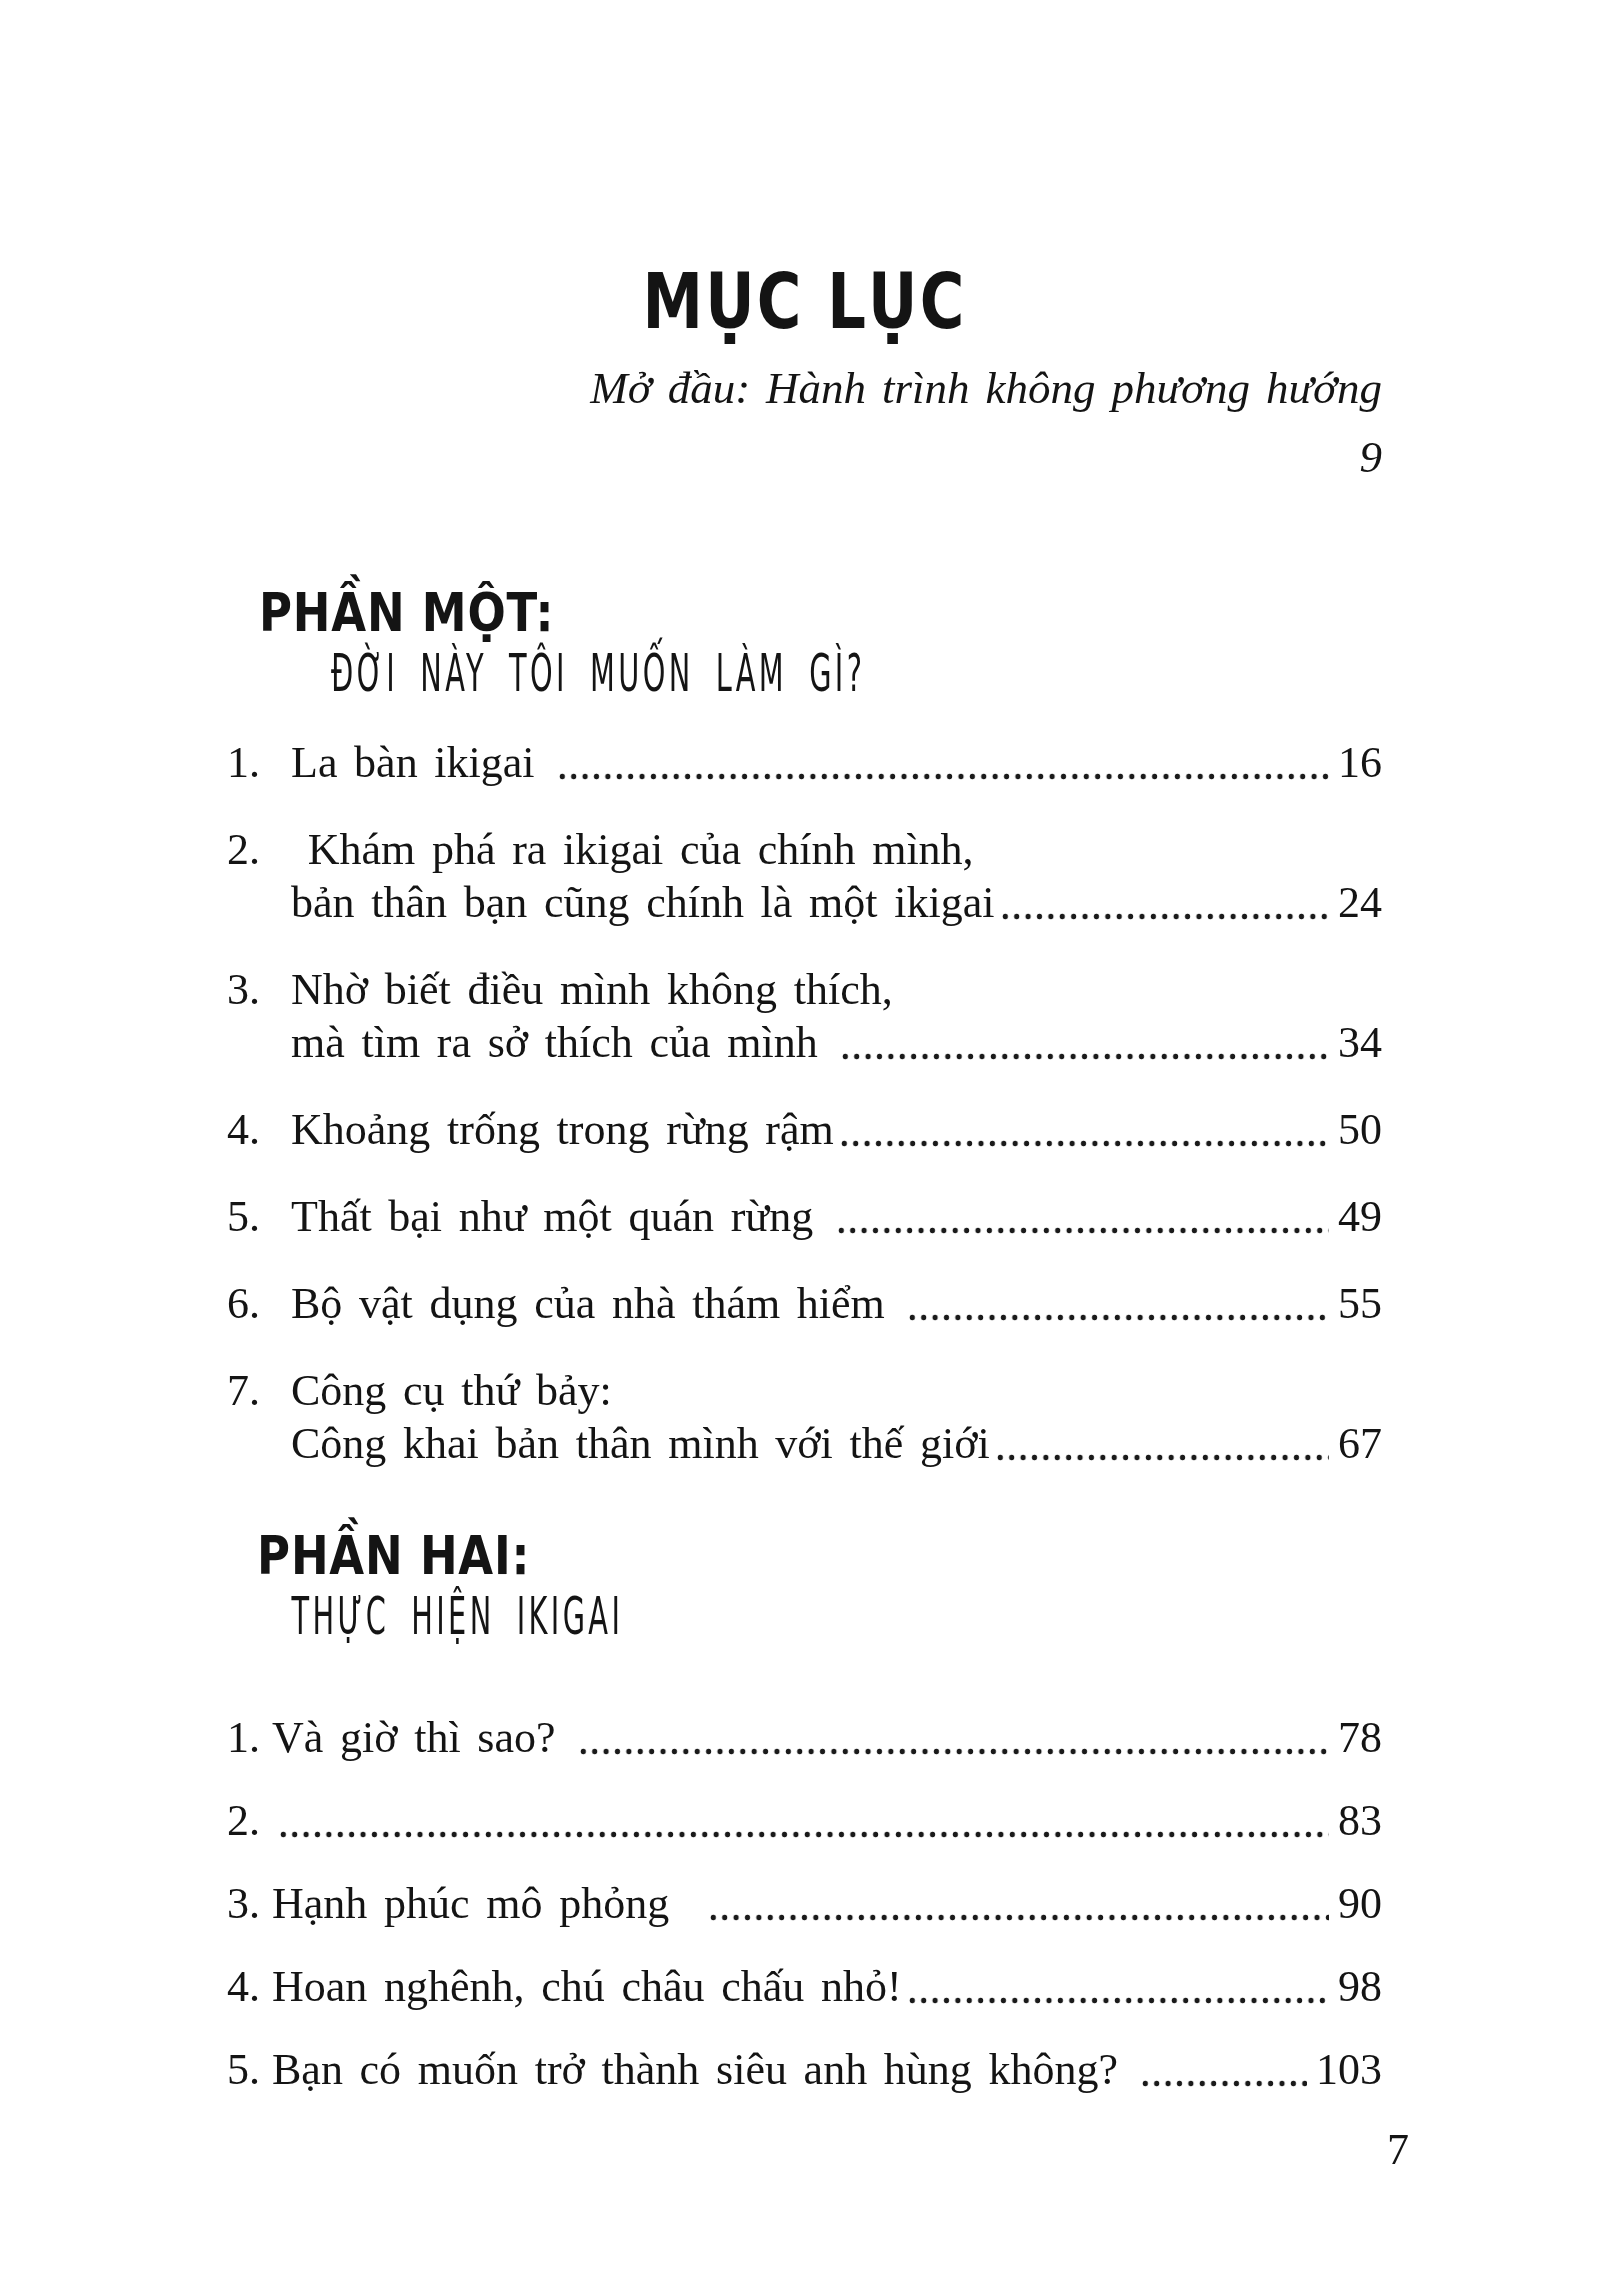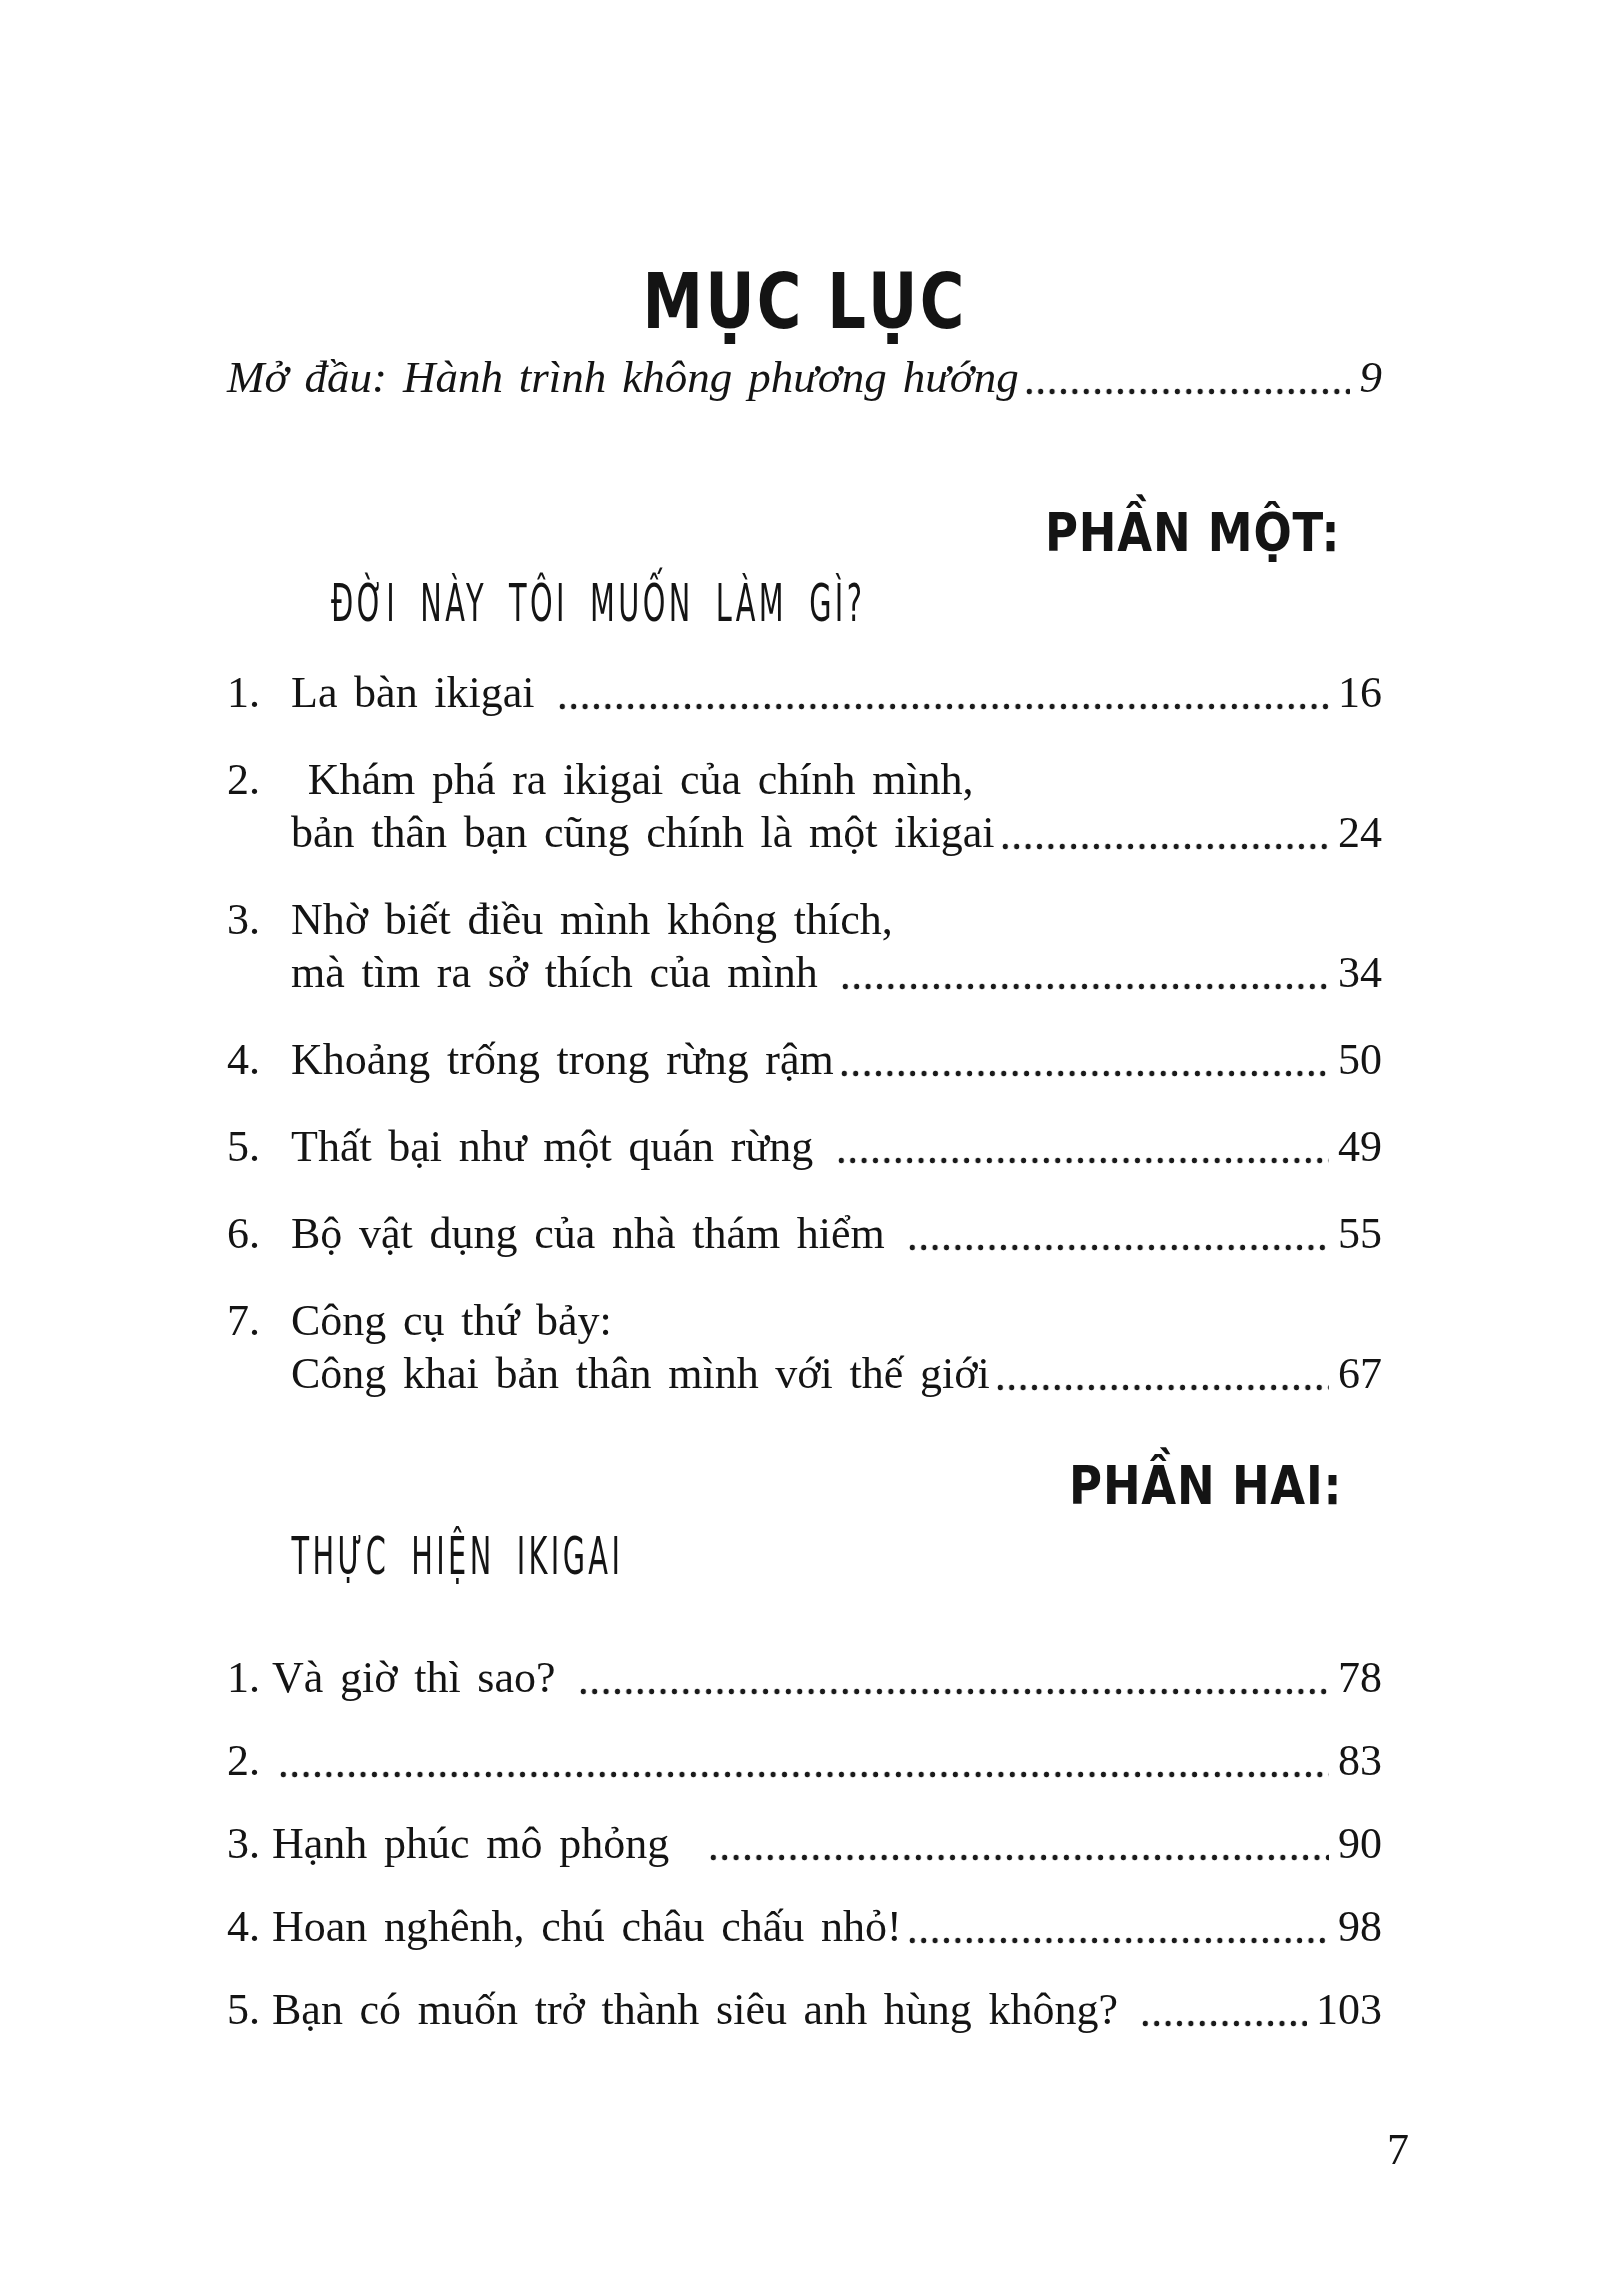--- a/index.html
+++ b/index.html
@@ -19,29 +19,30 @@
     text-align:center;
     font-family:"DejaVu Sans", sans-serif;
     font-weight:800;
     font-size:76px;
     line-height:76px;
     letter-spacing:2.8px;
   }
   .title .squeeze{display:inline-block;transform:scaleX(0.80);transform-origin:50% 50%;}
   
   .intro-row{
-    margin-top:11px;
+    margin-top:22px;
     display:flex;align-items:flex-end;
     font-style:italic;
     font-size:45px;line-height:53px;
     word-spacing:4.7px;
+    flex-direction:column;
   }
   
   .sec-heading{
-    margin:16px;text-align:right;
+    margin:6px;text-align:left;
     font-family:"DejaVu Sans", sans-serif;
     font-weight:800;
     font-size:53px;line-height:57px;
     letter-spacing:0.9px;
   }
   .sec1 .sec-heading{margin-top:100px;}
   .sec2 .sec-heading{margin-top:57px;}
   .sec-heading .squeeze{display:inline-block;transform:scaleX(0.85);transform-origin:50% 50%;}
   .sec-subheading{
     font-family:"DejaVu Sans", sans-serif;

